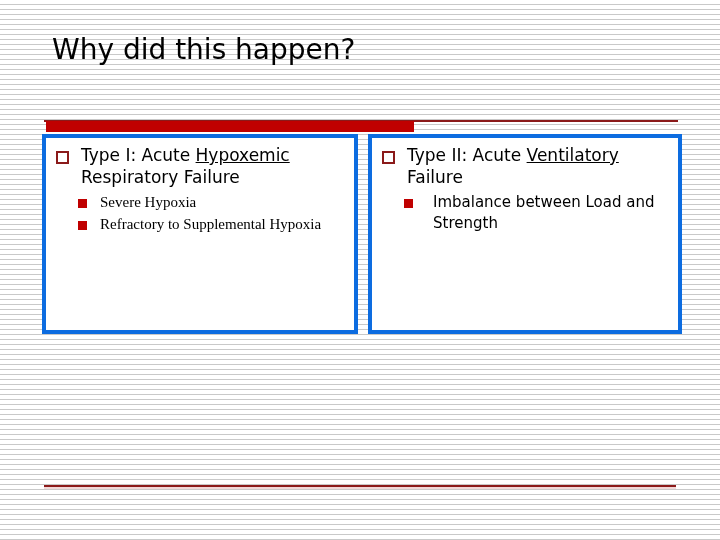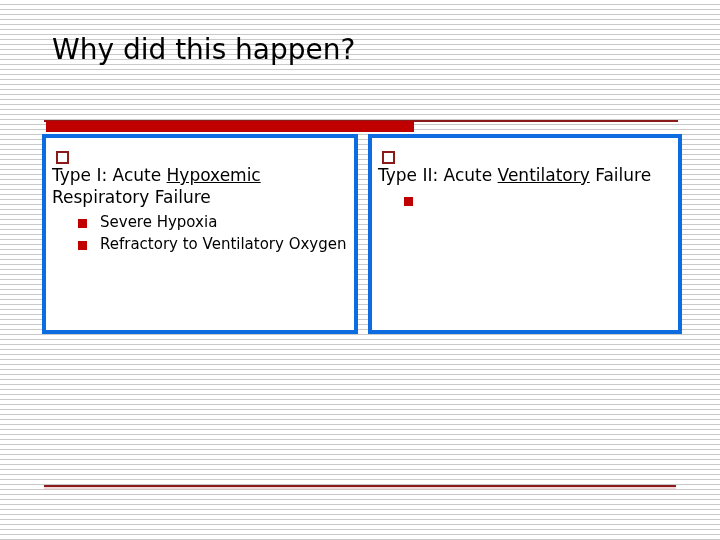--- a/index.html
+++ b/index.html
@@ -93,21 +93,20 @@
   #box-right { left: 368px; width: 314px; }
 
   .box-inner {
     padding: 6px 6px 0 6px;
   }
 
   
   .l1-row {
     display: flex;
     align-items: flex-start;
-    flex-direction: column;
   }
   .l1-marker {
     flex: 0 0 auto;
     width: 13px;
     height: 13px;
     border: 2px solid #8b1a1a;
     box-sizing: border-box;
     margin-top: 7px;
     margin-right: 12px;
     margin-left: 4px;
@@ -136,21 +135,21 @@
     background: #c00000;
     margin-top: 7px;
     margin-right: 13px;
   }
   .l2-text {
     font-size: 15px;
     line-height: 21px;
     color: #000000;
   }
 
-  #box-left .l2-list  { margin-left: 26px; }
+  #box-left .l2-list  { margin-left: 26px; font-family: Liberation Serif, serif; }
   #box-right .l2-list { margin-left: 26px; }
   #box-right .l2-marker { margin-right: 20px; }
 </style>
 </head>
 <body>
 
 <div id="slide">
 
   <div id="title-block">
     <div class="title-line">Why did this happen?</div>
@@ -167,38 +166,39 @@
         <span class="l1-text"><span>Type I: Acute </span><span class="u">Hypoxemic</span><span> Respiratory Failure</span></span>
       </div>
 
       <div class="l2-list">
         <div class="l2-row">
           <span class="l2-marker"></span>
           <span class="l2-text">Severe Hypoxia</span>
         </div>
         <div class="l2-row">
           <span class="l2-marker"></span>
-          <span class="l2-text">Refractory to Ventilatory Oxygen</span>
+          <span class="l2-text">Refractory to Supplemental Hypoxia</span>
         </div>
       </div>
 
     </div>
   </div>
 
   <div class="content-box" id="box-right">
     <div class="box-inner">
 
       <div class="l1-row">
         <span class="l1-marker"></span>
         <span class="l1-text"><span>Type II: Acute </span><span class="u">Ventilatory</span><span> Failure</span></span>
       </div>
 
       <div class="l2-list">
         <div class="l2-row">
           <span class="l2-marker"></span>
+          <span class="l2-text">Imbalance between Load and Strength</span>
         </div>
       </div>
 
     </div>
   </div>
 
   <div id="bottom-rule"></div>
   <div id="bottom-rule-shadow"></div>
 
 </div>

